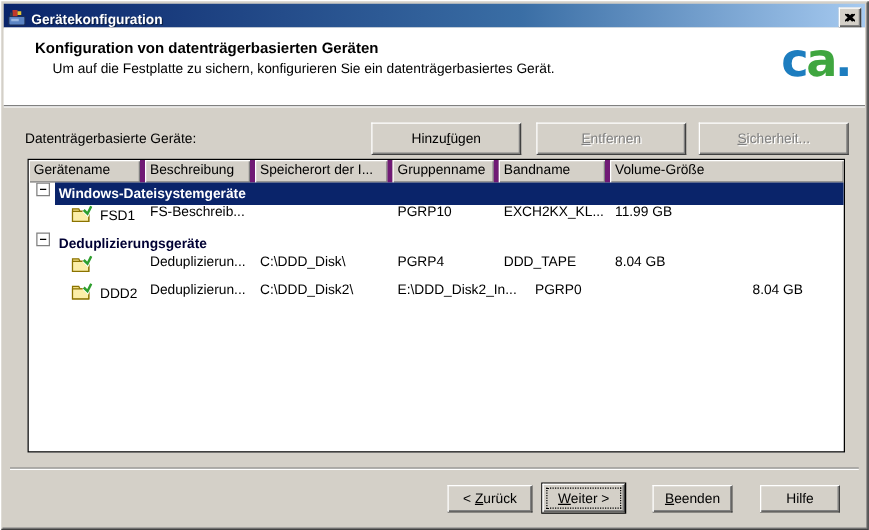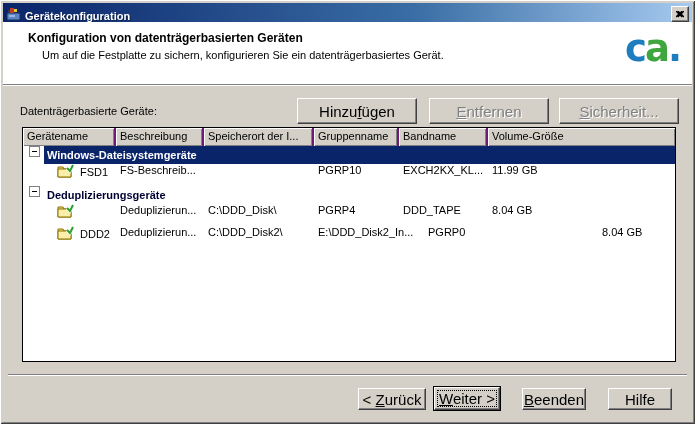--- a/index.html
+++ b/index.html
@@ -36,42 +36,42 @@
     letter-spacing:-2px;line-height:1;font-family:"DejaVu Sans",sans-serif;}
   .ca-logo .c{color:#1d7dbf;}
   .ca-logo .a{color:#3fa63f;}
   .ca-logo .dot{color:#1d7dbf;}
   
   .btn95{
     position:absolute;background:#D4D0C8;
     border:1px solid;border-color:#fff #404040 #404040 #fff;
     box-shadow:inset -1px -1px 0 #808080;
     display:flex;align-items:center;justify-content:center;
-    font-size:15px;white-space:nowrap;cursor:default;
+    font-size:11px;white-space:nowrap;cursor:default;
   }
   .btn95 .key{text-decoration:underline;}
   .btn95.disabled{color:#808080;text-shadow:1px 1px 0 #fff;}
   .default-outer{
     position:absolute;border:1px solid #000;background:#D4D0C8;
     display:flex;align-items:stretch;justify-content:stretch;
   }
   .default-outer .btn95{position:relative;flex:1;}
   .focus-rect{position:absolute;left:2px;top:2px;right:2px;bottom:2px;
     border:1px dotted #000;pointer-events:none;}
   
   .listlabel{position:absolute;left:20px;top:105px;}
   
   .devtable{
     position:absolute;left:22px;top:127px;width:652px;height:233px;
     background:#fff;border:1px solid #000;overflow:hidden;
   }
   .thead{display:flex;height:18px;}
   .th{
     background:#D4D0C8;height:18px;box-sizing:border-box;
-    border-right:2px solid #701a75;
+    border-right:4px solid #701a75;
     box-shadow:inset 1px 1px 0 #fff,inset -1px -1px 0 #808080;
     padding:2px 0 0 4px;white-space:nowrap;overflow:hidden;
   }
   .row{display:flex;align-items:flex-start;box-sizing:border-box;}
   .grouprow{height:18px;}
   .devrow{height:22px;}
   .expander{
     width:9px;height:9px;margin-left:6px;margin-right:4px;flex:none;
     border:1px solid #808080;background:#fff;position:relative;
   }

